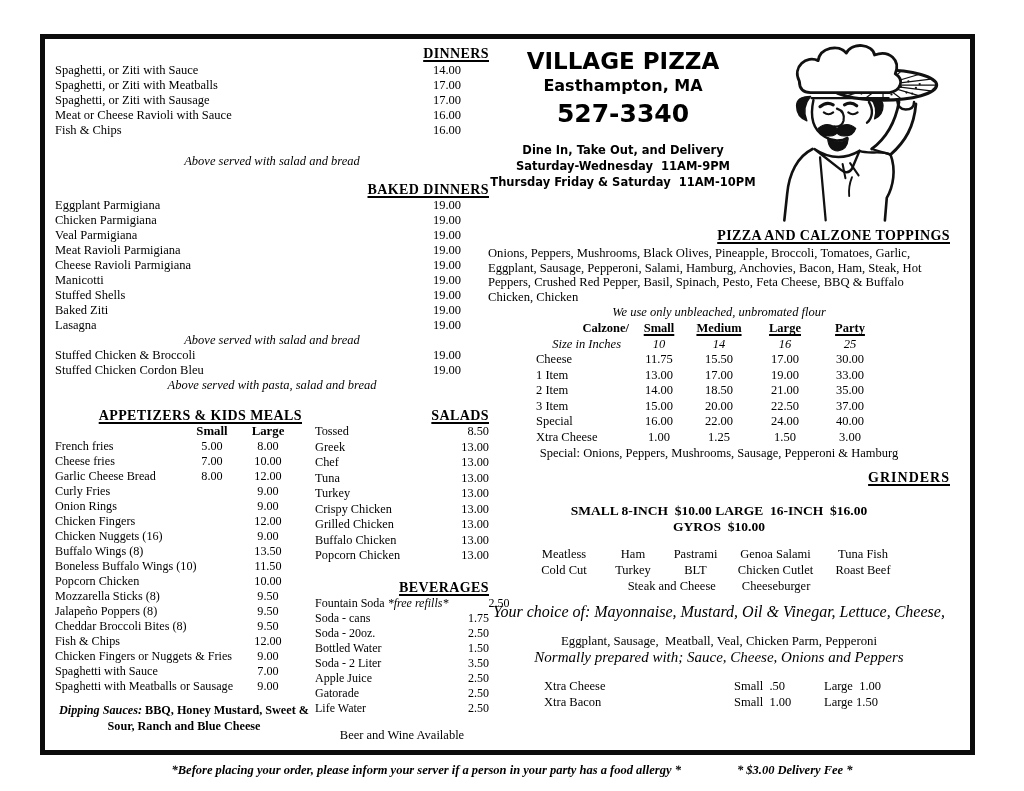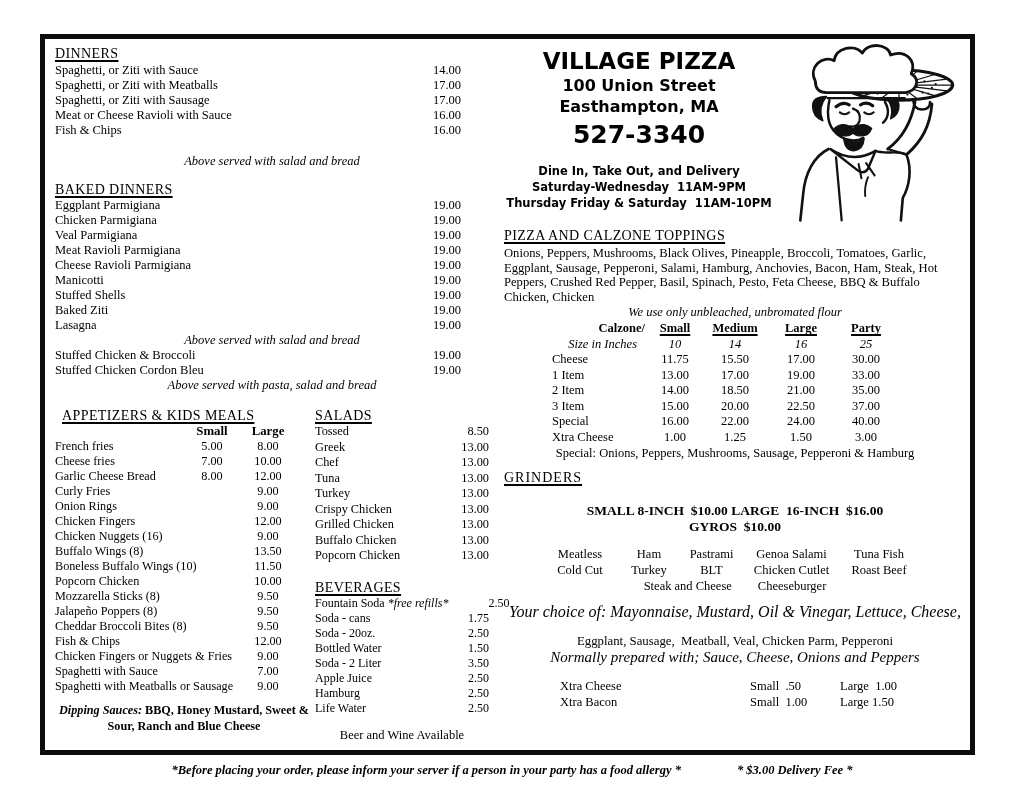--- a/index.html
+++ b/index.html
@@ -11,21 +11,21 @@
   }
   .page { position:relative; width:1024px; height:791px; background:#fff; overflow:hidden; }
 
   .menu-box {
     position:absolute; left:40px; top:34px; width:935px; height:721px;
     border:5px solid #0c0c0c; background:#fff;
   }
 
   
   .sec-title {
-    font-weight:normal; font-size:14px; text-align:left; letter-spacing:.4px;
+    font-weight:bold; font-size:14px; text-align:right; letter-spacing:.4px;
     text-decoration:underline; text-decoration-thickness:1.5px; text-underline-offset:2px;
     line-height:17px;
   }
   .note { font-style:italic; text-align:center; font-size:12.5px; line-height:15px; }
   .pre  { white-space:pre-wrap; }
 
   
   .col-left { position:absolute; left:10px; top:4px; width:434px; }
   .prow { display:flex; justify-content:space-between; font-size:12.5px; line-height:15px; padding-right:28px; }
   .prow .nm { white-space:nowrap; }
@@ -51,21 +51,21 @@
   .dipping .lbl { font-style:italic; }
 
   .srow { display:flex; justify-content:space-between; font-size:12.3px; line-height:15.5px; }
   .brow { display:flex; justify-content:space-between; font-size:12px; line-height:15px;gap:40px; }
   .brow .nm, .brow .pr { white-space:nowrap; }
   .bev-note { font-style:italic; margin-left:3px; }
   .bev-title { margin-top:15px; }
   .beer-note { text-align:center; margin-top:12px; font-size:12.5px; }
 
   
-  .col-right { position:absolute; left:459px; top:0; width:462px; }
+  .col-right { position:absolute; left:443px; top:0; width:462px; }
   .header-flex { display:flex; }
   .header-left { width:270px; text-align:center; padding-top:8px; font-family:"DejaVu Sans", sans-serif; font-weight:bold; }
   .biz-name  { font-size:23px; line-height:28px; }
   .biz-addr  { font-size:16px; line-height:21px; }
   .biz-phone { font-size:25px; line-height:31px; margin-top:2px; }
   .biz-hours { margin-top:13px; font-size:11.5px; line-height:16px; }
   .chef-wrap { width:190px; padding-top:3px; }
   .chef-wrap svg { display:block; width:188px; height:182px; }
 
   .pz-title { margin-top:3px; }
@@ -395,40 +395,39 @@
                 <span class="nm"><span>Soda - 2 Liter</span><span class="bev-note"></span></span>
                 <span class="pr">3.50</span>
               </div>
 
               <div class="brow">
                 <span class="nm"><span>Apple Juice</span><span class="bev-note"></span></span>
                 <span class="pr">2.50</span>
               </div>
 
               <div class="brow">
-                <span class="nm"><span>Hamburg</span><span class="bev-note"></span></span>
+                <span class="nm"><span>Gatorade</span><span class="bev-note"></span></span>
                 <span class="pr">2.50</span>
               </div>
 
               <div class="brow">
                 <span class="nm"><span>Life Water</span><span class="bev-note"></span></span>
                 <span class="pr">2.50</span>
               </div>
             </div>
           <div class="beer-note">Beer and Wine Available</div>
         </div>
       </div>
     </div>
 
     <div class="col-right">
 
       <div class="header-flex">
         <div class="header-left">
           <div class="biz-name">VILLAGE PIZZA</div>
-          <div class="biz-addr">100 Union Street</div>
           <div class="biz-addr">Easthampton, MA</div>
           <div class="biz-phone">527-3340</div>
           <div class="biz-hours">
             <div class="pre">Dine In, Take Out, and Delivery</div>
             <div class="pre">Saturday-Wednesday  11AM-9PM</div>
             <div class="pre">Thursday Friday &amp; Saturday  11AM-10PM</div>
           </div>
         </div>
         <div class="chef-wrap">
           <svg viewBox="0 0 200 190" aria-hidden="true">

